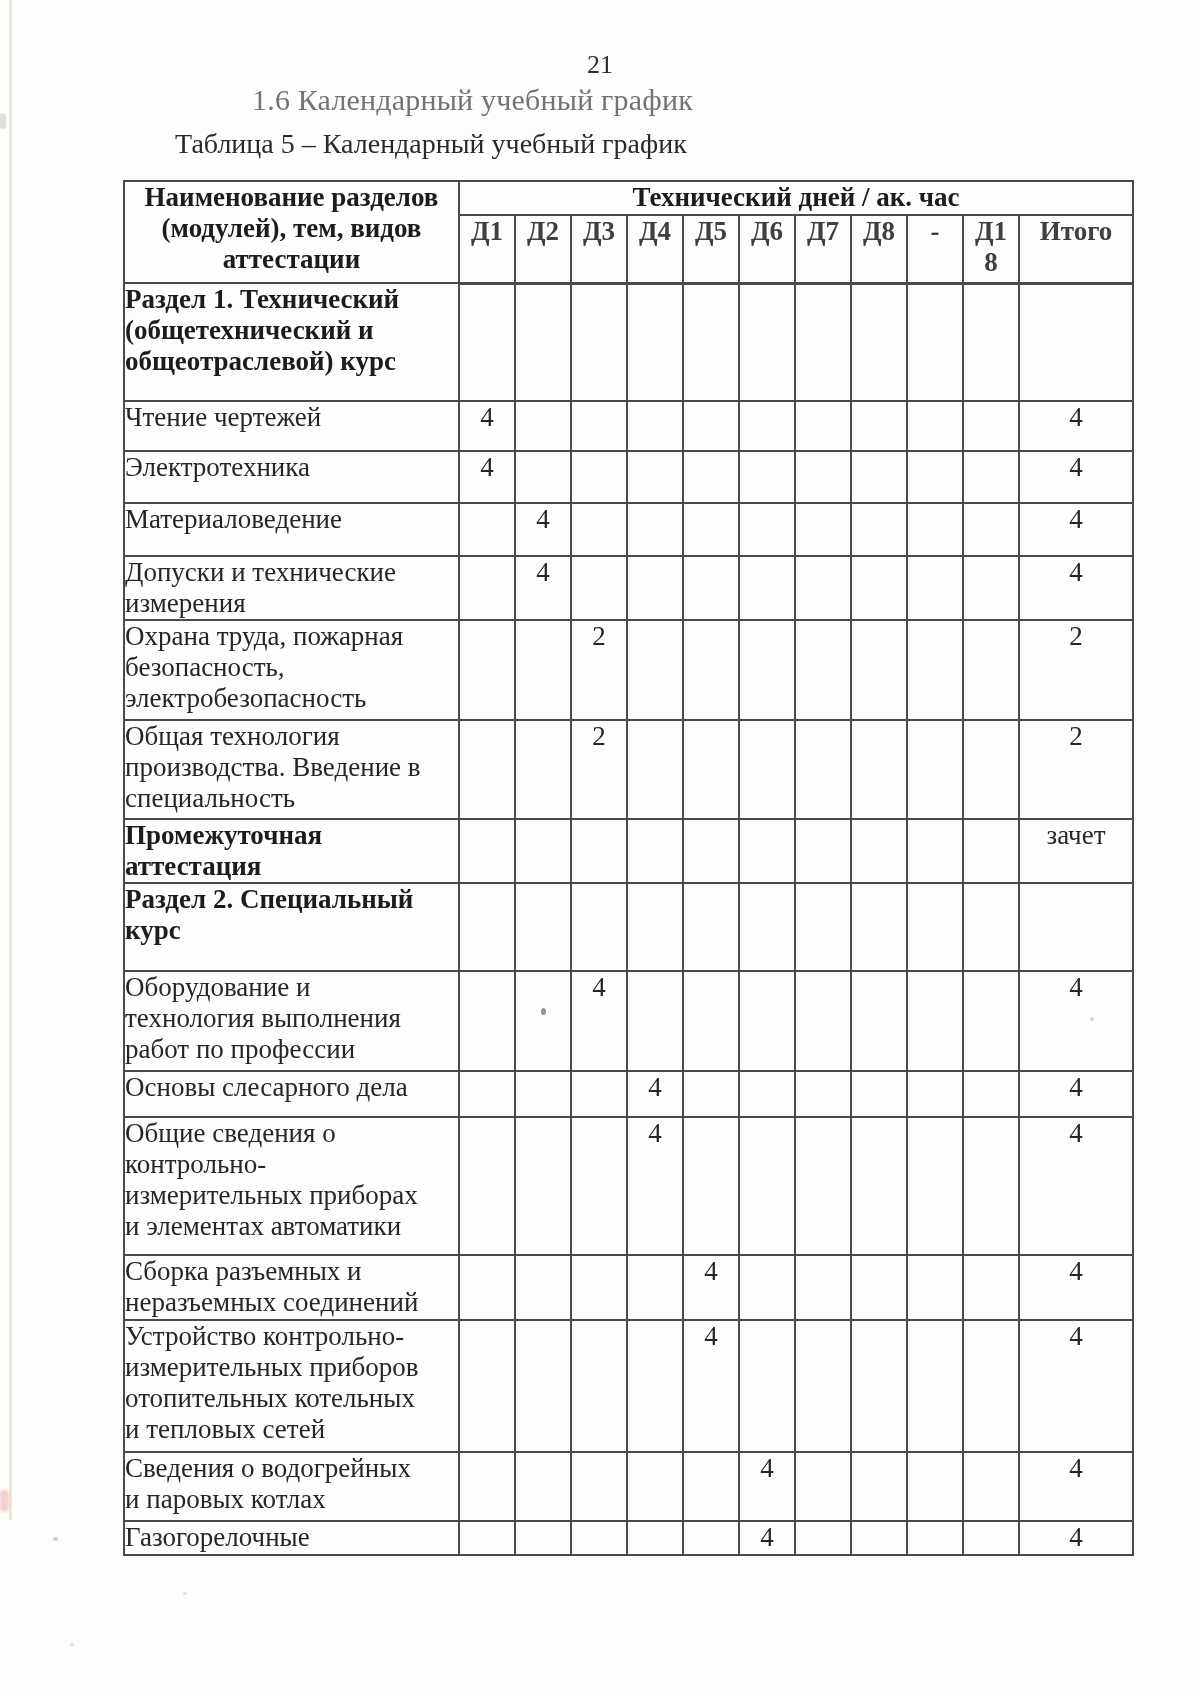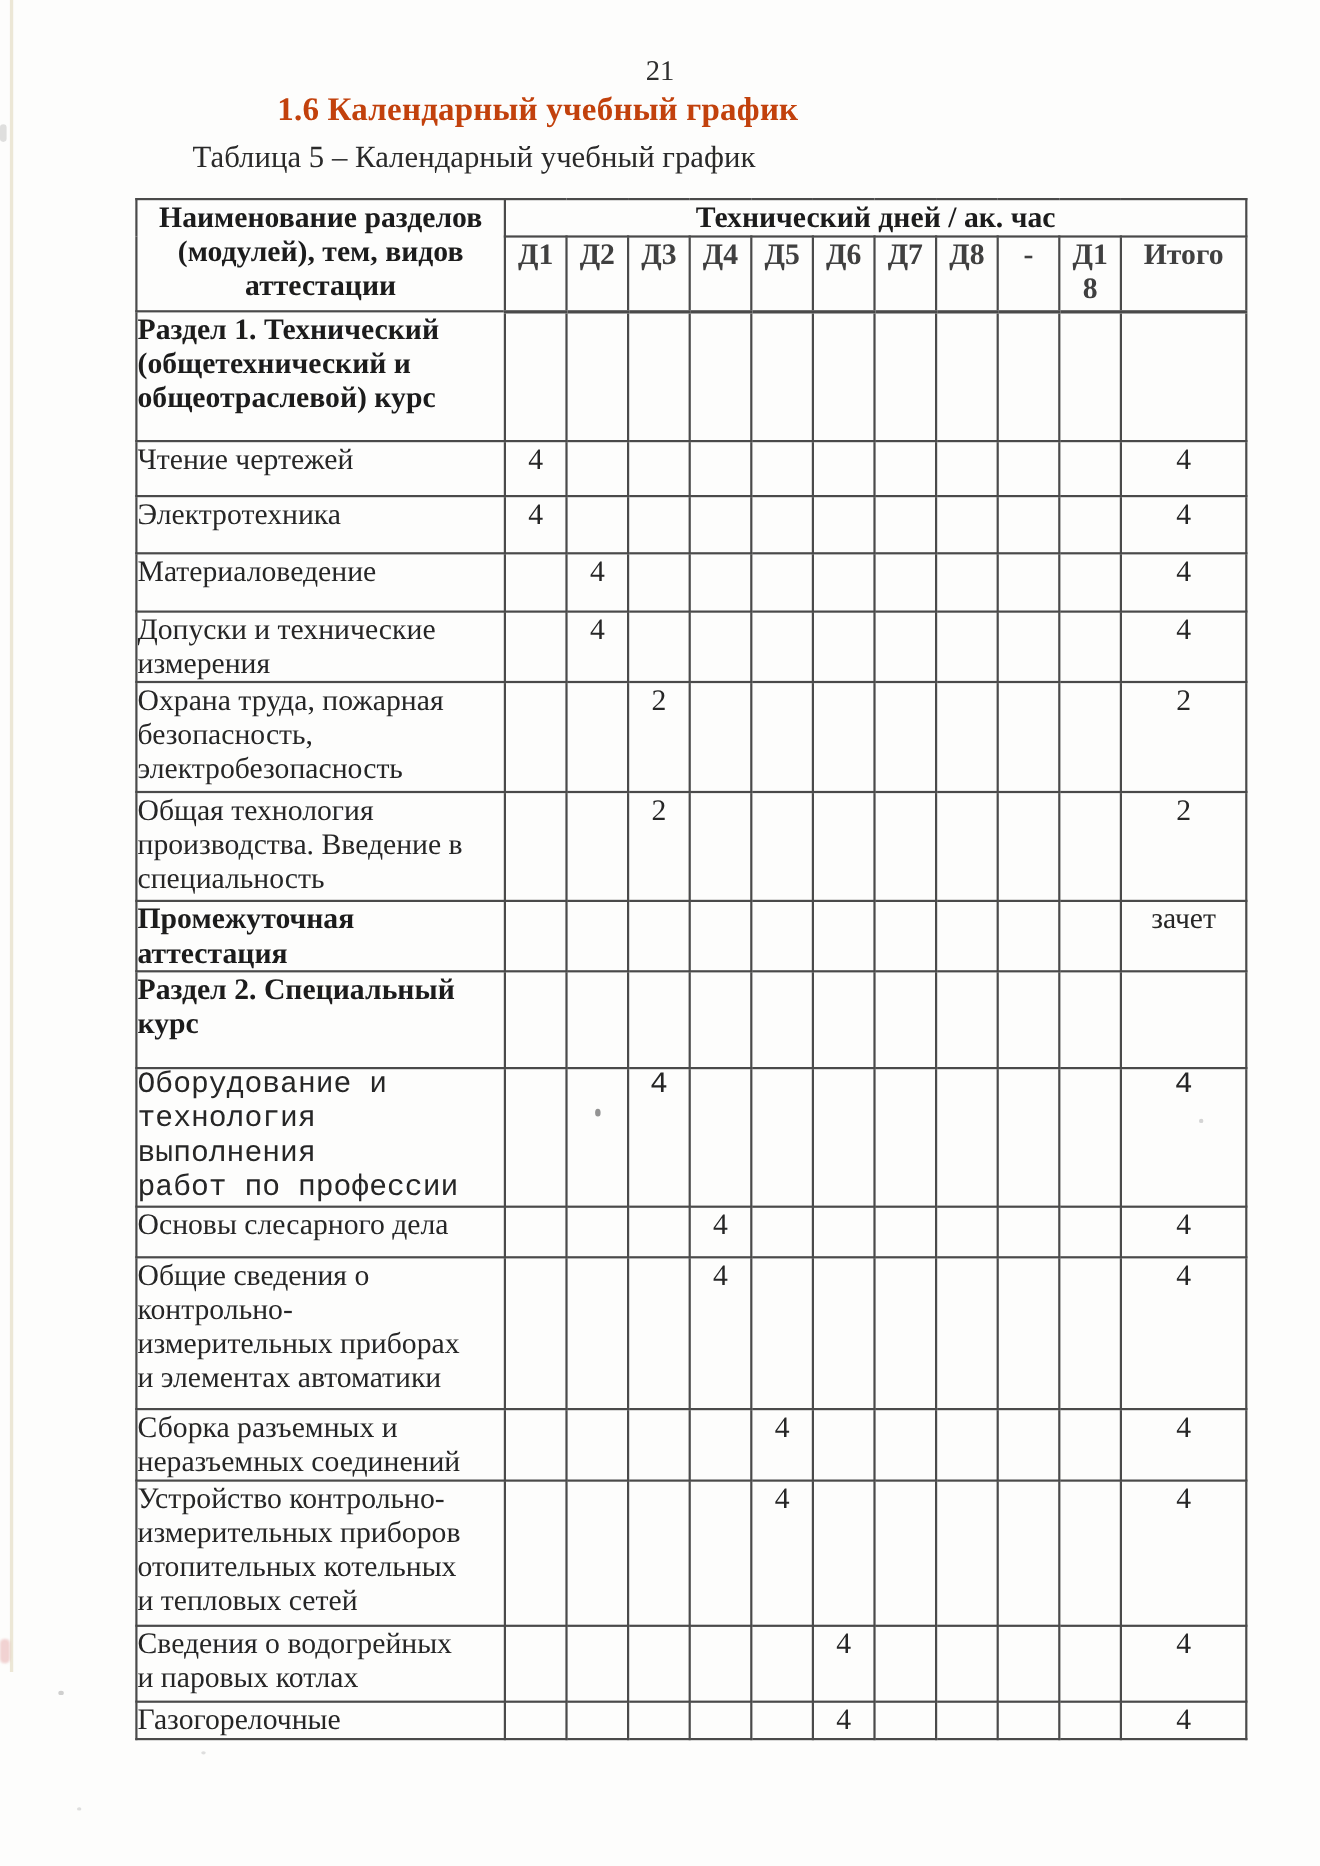--- a/index.html
+++ b/index.html
@@ -10,21 +10,21 @@
     color: #262626;
     position: relative;
     overflow: hidden;
   }
   .page-number {
     position: absolute; top: 50px; left: 0; width: 1200px;
     text-align: center; font-size: 26px; color: #2e2e2e;
   }
   .heading {
     position: absolute; top: 83px; left: 252px; margin: 0;
-    font-size: 30px; font-weight: bold; color: #c2410c; letter-spacing: .2px; text-align: right;
+    font-size: 30px; font-weight: normal; color: #737373; letter-spacing: .2px; text-align: right;
   }
   .caption {
     position: absolute; top: 128px; left: 175px;
     font-size: 28px; color: #2a2a2a;
   }
   table.schedule {
     position: absolute; top: 180px; left: 123px;
     width: 1009px;
     border-collapse: collapse; table-layout: fixed;
   }
@@ -246,21 +246,21 @@
         <td class="val-cell"></td>
         <td class="val-cell"></td>
         <td class="val-cell"></td>
         <td class="val-cell"></td>
         <td class="val-cell"></td>
         <td class="val-cell"></td>
         <td class="val-cell"></td>
         <td class="val-cell"></td>
         <td class="total-cell"></td>
       </tr>
-      <tr style="height: 120px; font-family: Liberation Mono, monospace;">
+      <tr style="height: 100px;">
         <td class="name-cell">Оборудование и
 технология выполнения
 работ по профессии</td>
         <td class="val-cell"></td>
         <td class="val-cell"></td>
         <td class="val-cell">4</td>
         <td class="val-cell"></td>
         <td class="val-cell"></td>
         <td class="val-cell"></td>
         <td class="val-cell"></td>

